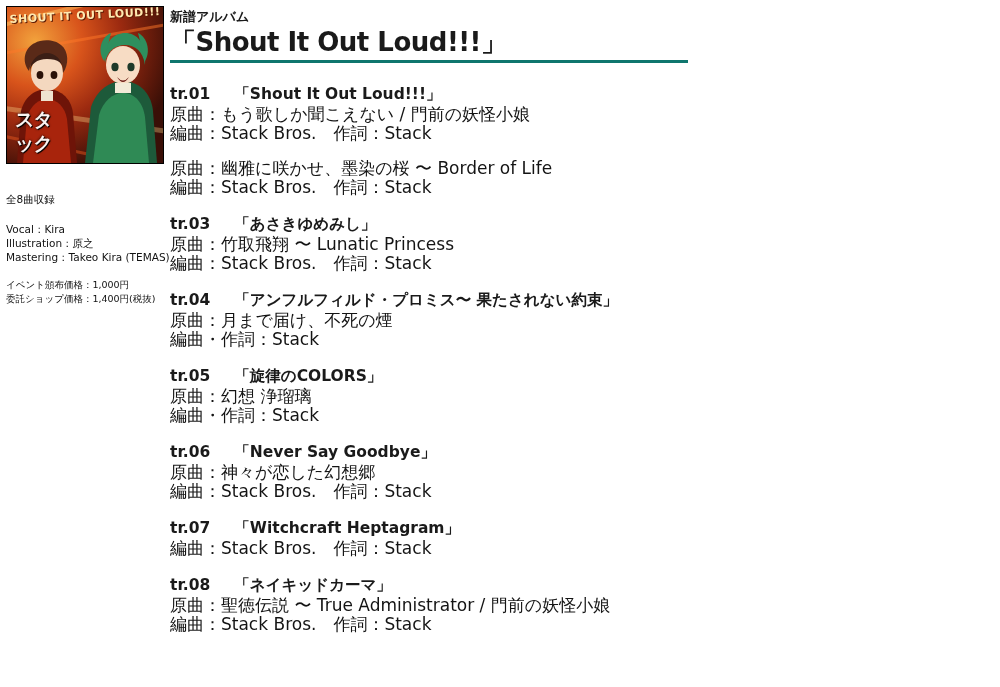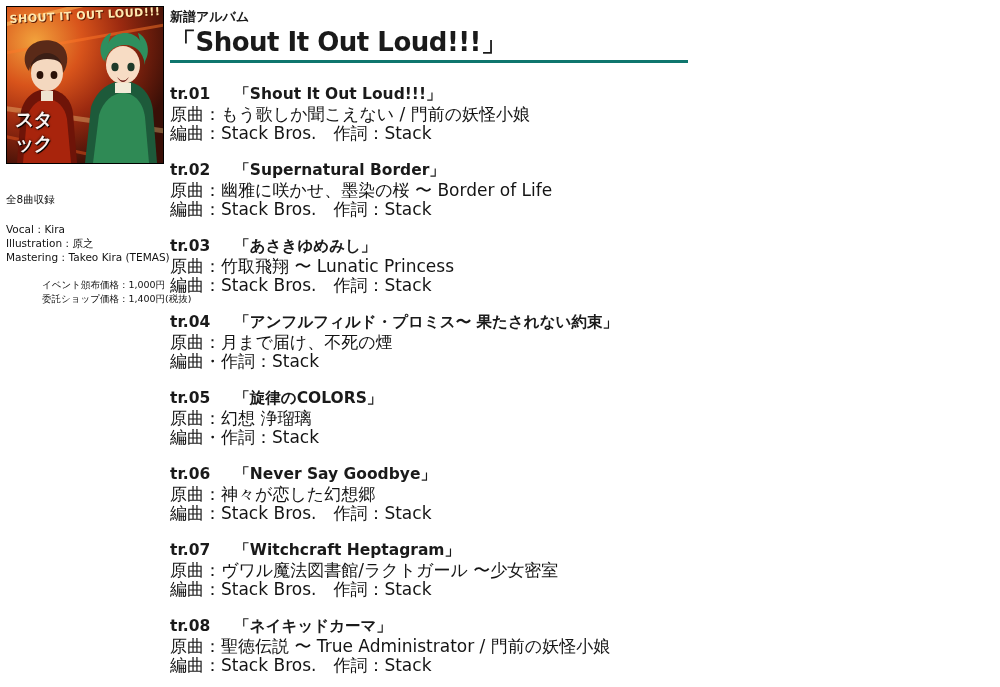--- a/index.html
+++ b/index.html
@@ -100,21 +100,21 @@
   #credits .credit-line { white-space: nowrap; }
   #credits .count { margin-bottom: 16px; }
 
   #prices {
     margin-top: 14px;
     font-size: 9.5px;
     line-height: 14px;
     color: #111;
     font-family: "DejaVu Sans", "Liberation Sans", sans-serif;
   }
-  #prices .price-line { white-space: nowrap; margin-left: 36px; }
+  #prices .price-line { white-space: nowrap; }
 
   
   #right-column {
     position: absolute;
     left: 170px;
     top: 8px;
     width: 820px;
   }
 
   #header-block {
@@ -225,23 +225,20 @@
 
     <div class="track">
       <div class="track-title">
         <span class="num">tr.01</span><span>「Shout It Out Loud!!!」</span>
       </div>
       <div class="track-line">原曲：もう歌しか聞こえない / 門前の妖怪小娘</div>
       <div class="track-line staff">編曲：Stack Bros.　作詞：Stack</div>
     </div>
 
     <div class="track">
-      <div class="track-title">
-        <span class="num">tr.02</span><span>「Supernatural Border」</span>
-      </div>
       <div class="track-line">原曲：幽雅に咲かせ、墨染の桜 〜 Border of Life</div>
       <div class="track-line staff">編曲：Stack Bros.　作詞：Stack</div>
     </div>
 
     <div class="track">
       <div class="track-title">
         <span class="num">tr.03</span><span>「あさきゆめみし」</span>
       </div>
       <div class="track-line">原曲：竹取飛翔 〜 Lunatic Princess</div>
       <div class="track-line staff">編曲：Stack Bros.　作詞：Stack</div>
@@ -268,21 +265,20 @@
         <span class="num">tr.06</span><span>「Never Say Goodbye」</span>
       </div>
       <div class="track-line">原曲：神々が恋した幻想郷</div>
       <div class="track-line staff">編曲：Stack Bros.　作詞：Stack</div>
     </div>
 
     <div class="track">
       <div class="track-title">
         <span class="num">tr.07</span><span>「Witchcraft Heptagram」</span>
       </div>
-      <div class="track-line">原曲：ヴワル魔法図書館/ラクトガール 〜少女密室</div>
       <div class="track-line staff">編曲：Stack Bros.　作詞：Stack</div>
     </div>
 
     <div class="track">
       <div class="track-title">
         <span class="num">tr.08</span><span>「ネイキッドカーマ」</span>
       </div>
       <div class="track-line">原曲：聖徳伝説 〜 True Administrator / 門前の妖怪小娘</div>
       <div class="track-line staff">編曲：Stack Bros.　作詞：Stack</div>
     </div>

